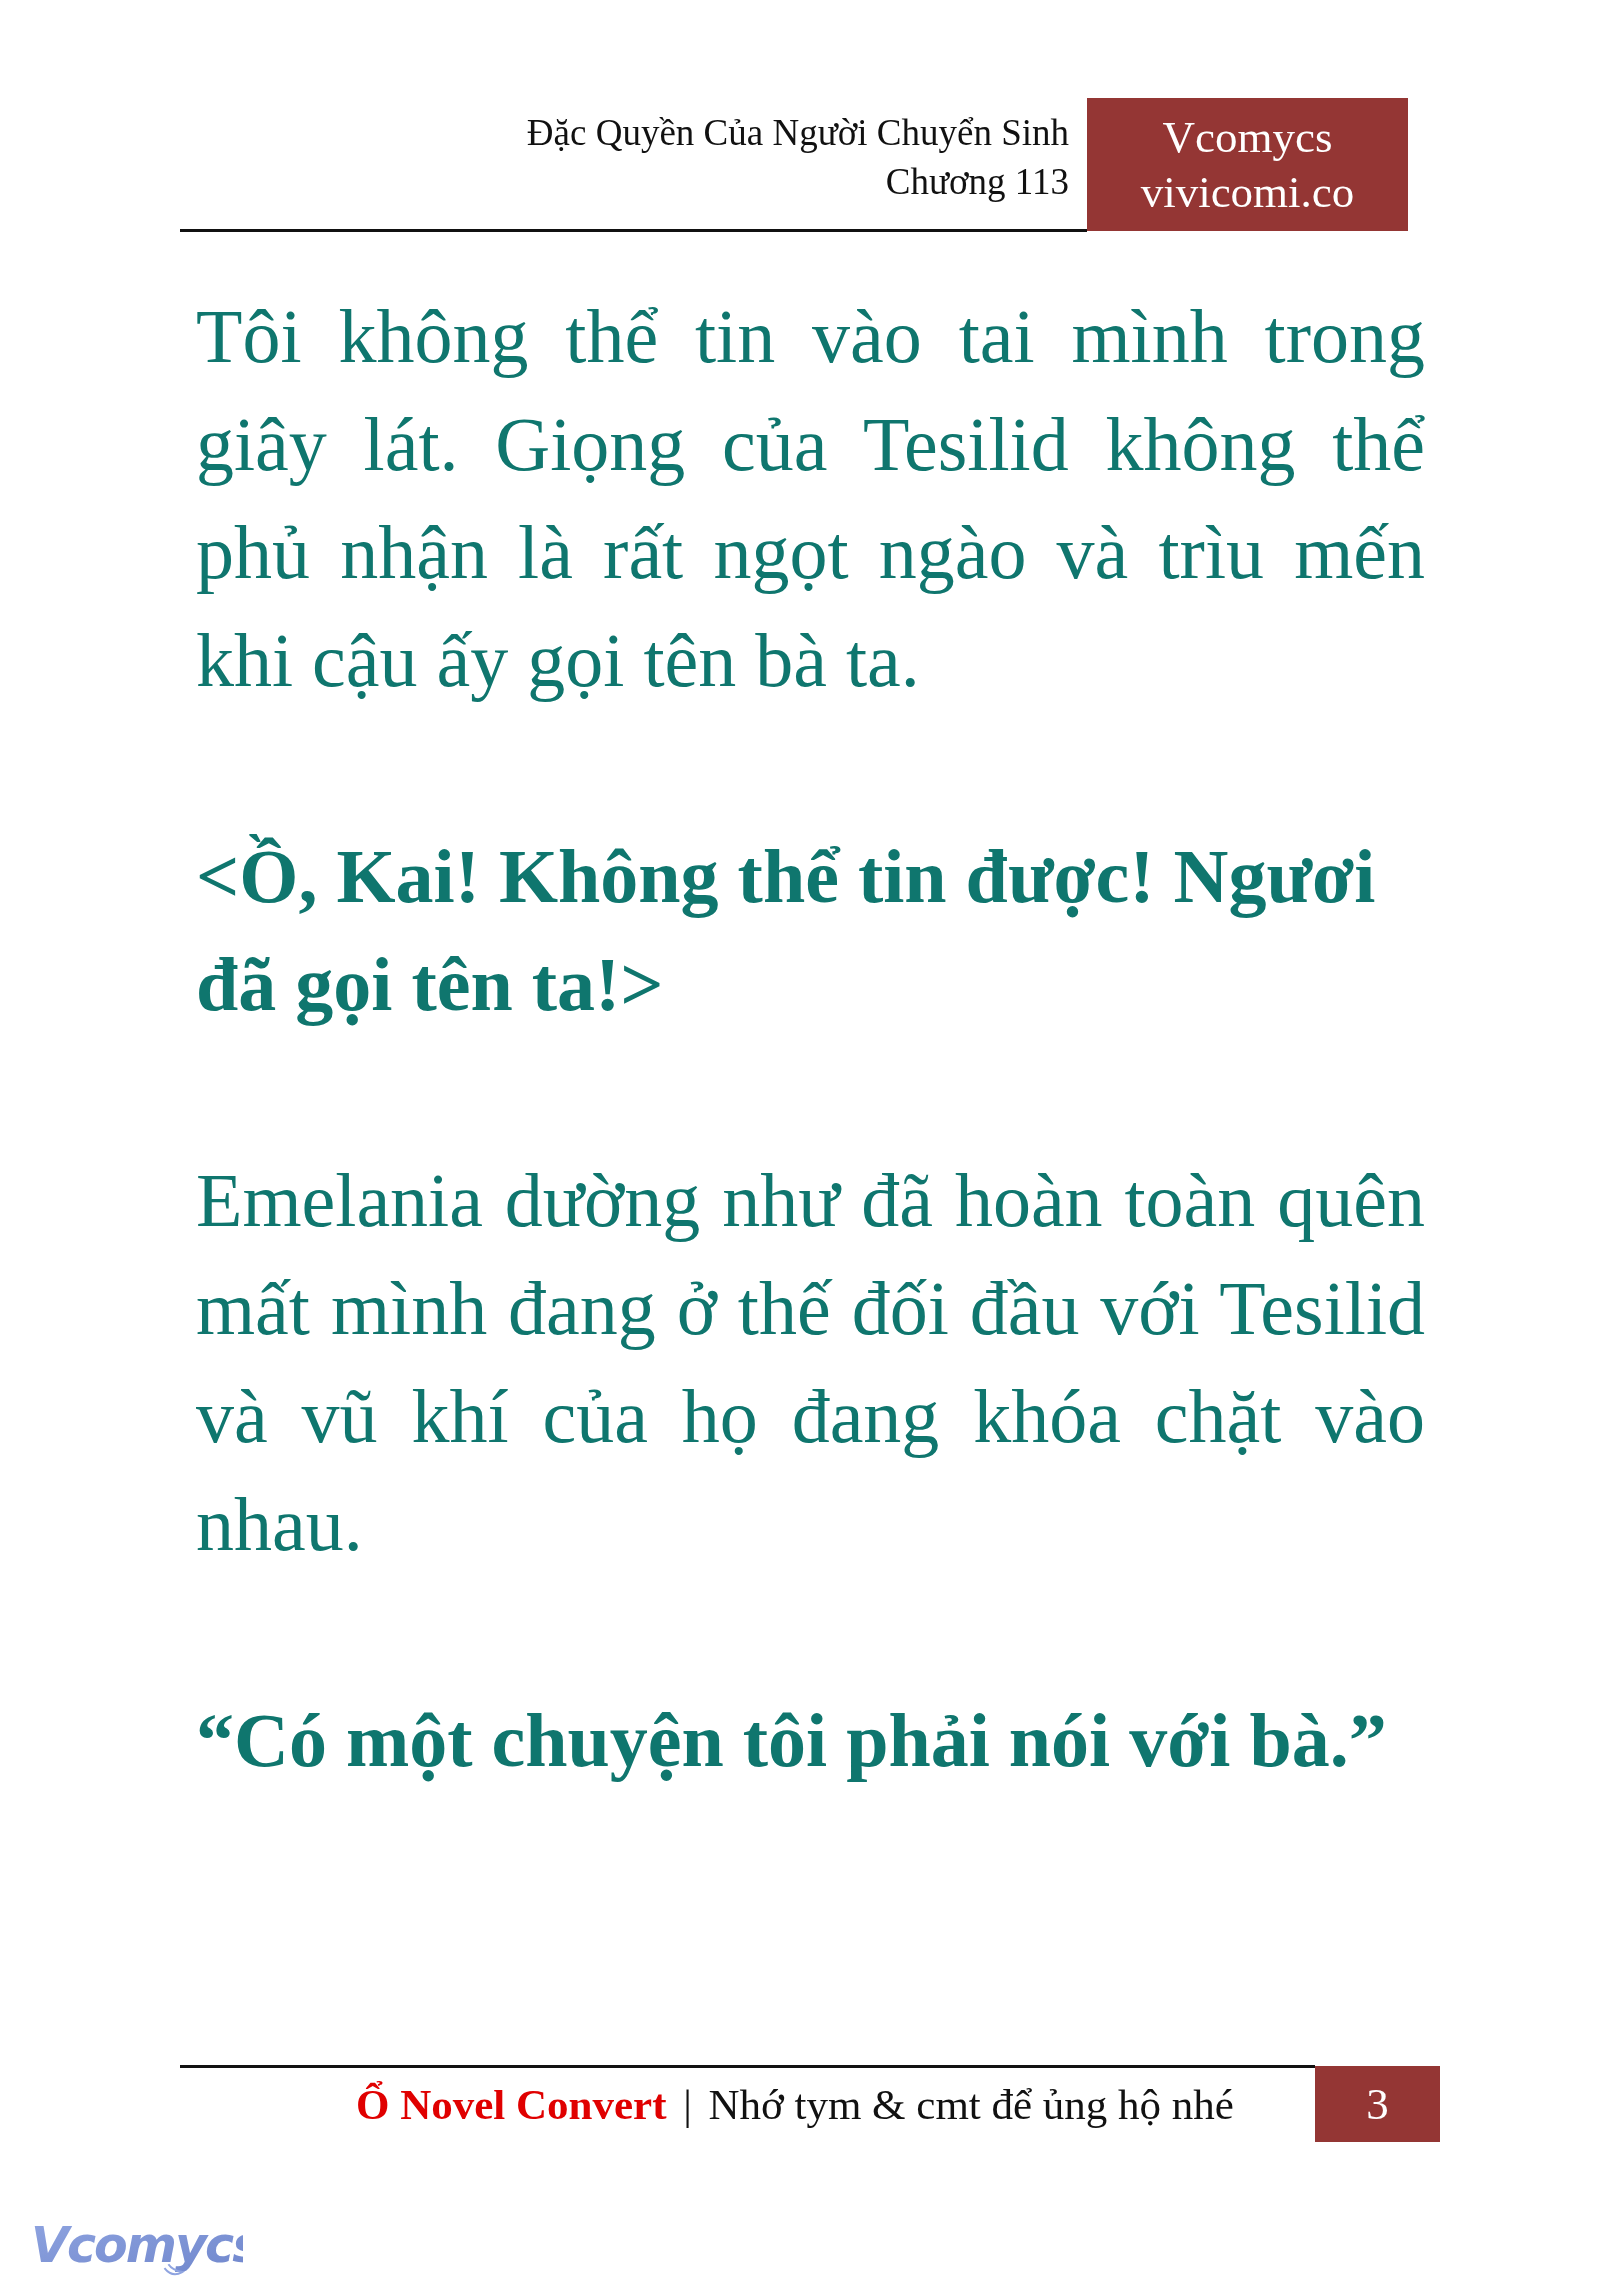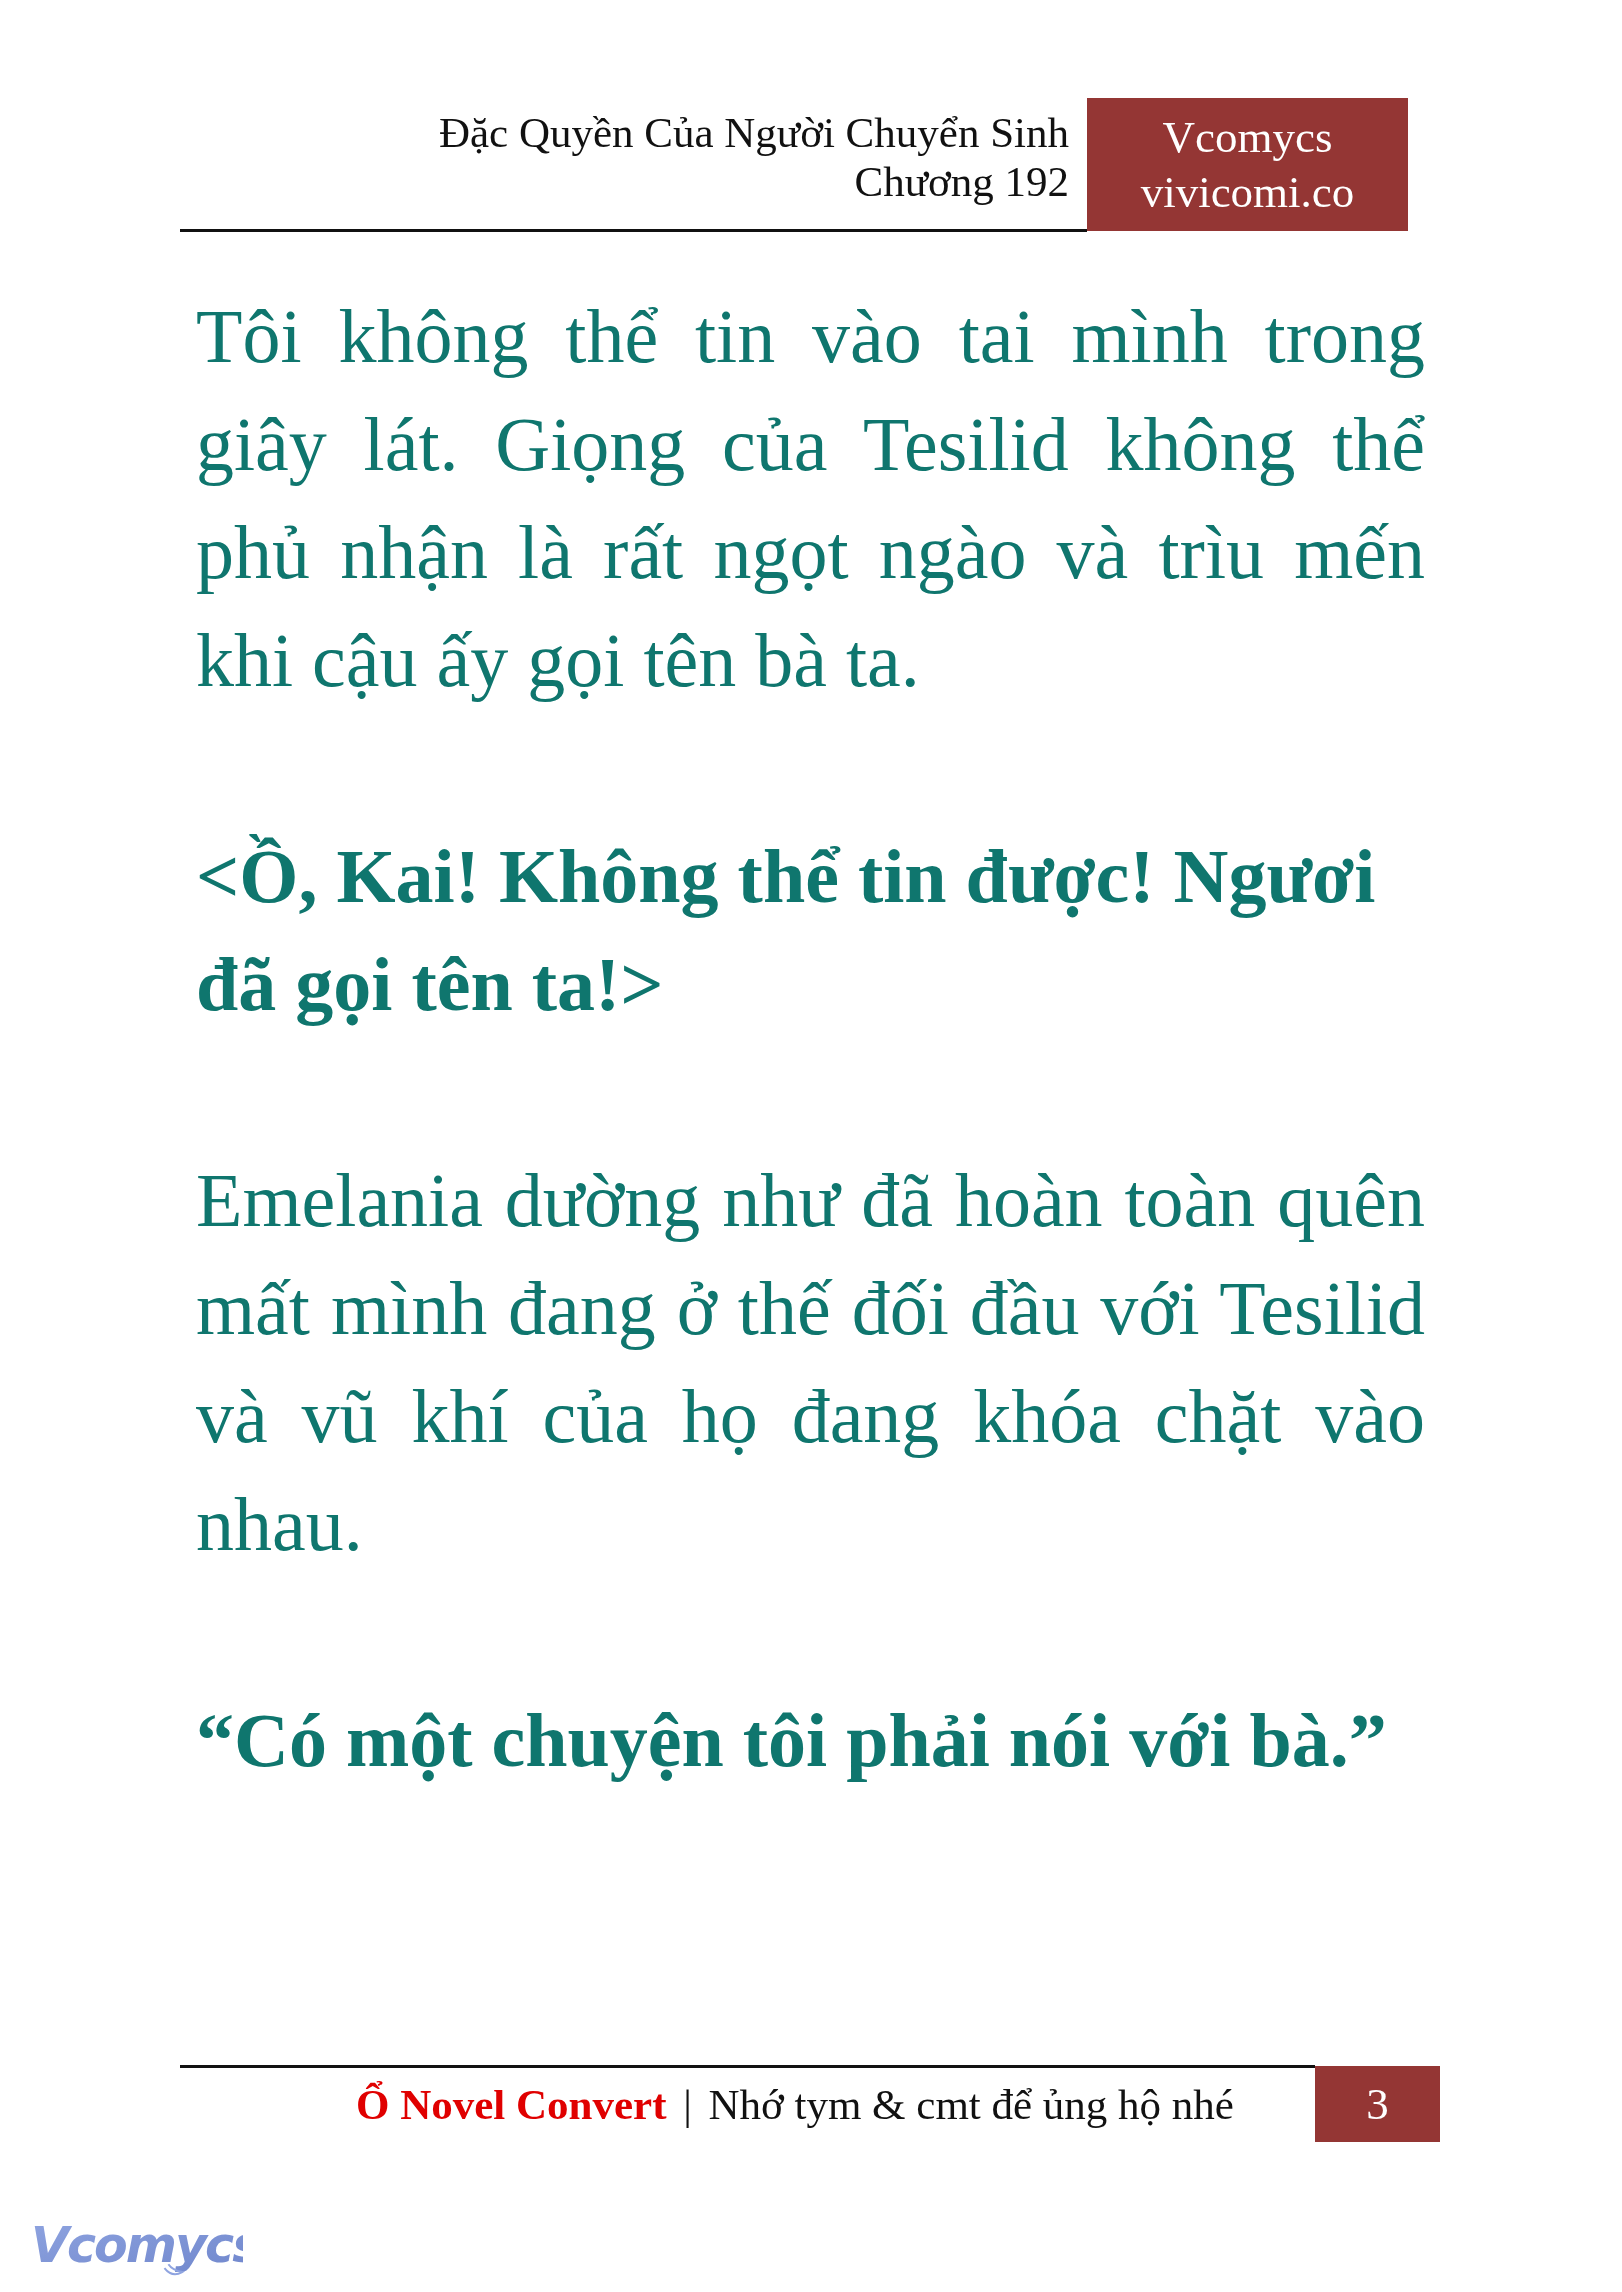--- a/index.html
+++ b/index.html
@@ -3,21 +3,21 @@
 <meta charset="utf-8">
 <style>
   html, body { margin: 0; padding: 0; background: #ffffff; }
   body {
     width: 1622px; height: 2293px; position: relative; overflow: hidden;
     font-family: "Liberation Serif", "DejaVu Serif", serif;
     color: #1a1a1a;
   }
   .header-title {
     position: absolute; left: 294px; width: 775px; top: 108px;
-    text-align: right; font-size: 43px; line-height: 49px; color: #111;
+    text-align: right; font-size: 37px; line-height: 49px; color: #111;
   }
   .header-rule {
     position: absolute; left: 180px; top: 229px; width: 907px; height: 2.9px; background: #111;
   }
   .brand-box {
     position: absolute; left: 1087px; top: 98px; width: 321px; height: 133px;
     background: #943634; color: #ffffff; text-align: center;
     font-size: 45px; line-height: 55px; padding-top: 11.8px; box-sizing: border-box;
   }
   .content {
@@ -43,21 +43,21 @@
   .watermark {
     position: absolute; left: 27.4px; top: 2213px; width: 216px; height: 69px;
   }
 </style>
 </head>
 <body>
 
 <div>
   <div class="header-title">
     <div>Đặc Quyền Của Người Chuyển Sinh</div>
-    <div>Chương 192</div>
+    <div>Chương 113</div>
   </div>
   <div class="header-rule"></div>
   <div class="brand-box">
     <div>Vcomycs</div>
     <div>vivicomi.co</div>
   </div>
 </div>
 
 <div class="content">
   <p>Tôi không thể tin vào tai mình trong giây lát. Giọng của Tesilid không thể phủ nhận là rất ngọt ngào và trìu mến khi cậu ấy gọi tên bà ta.</p>

